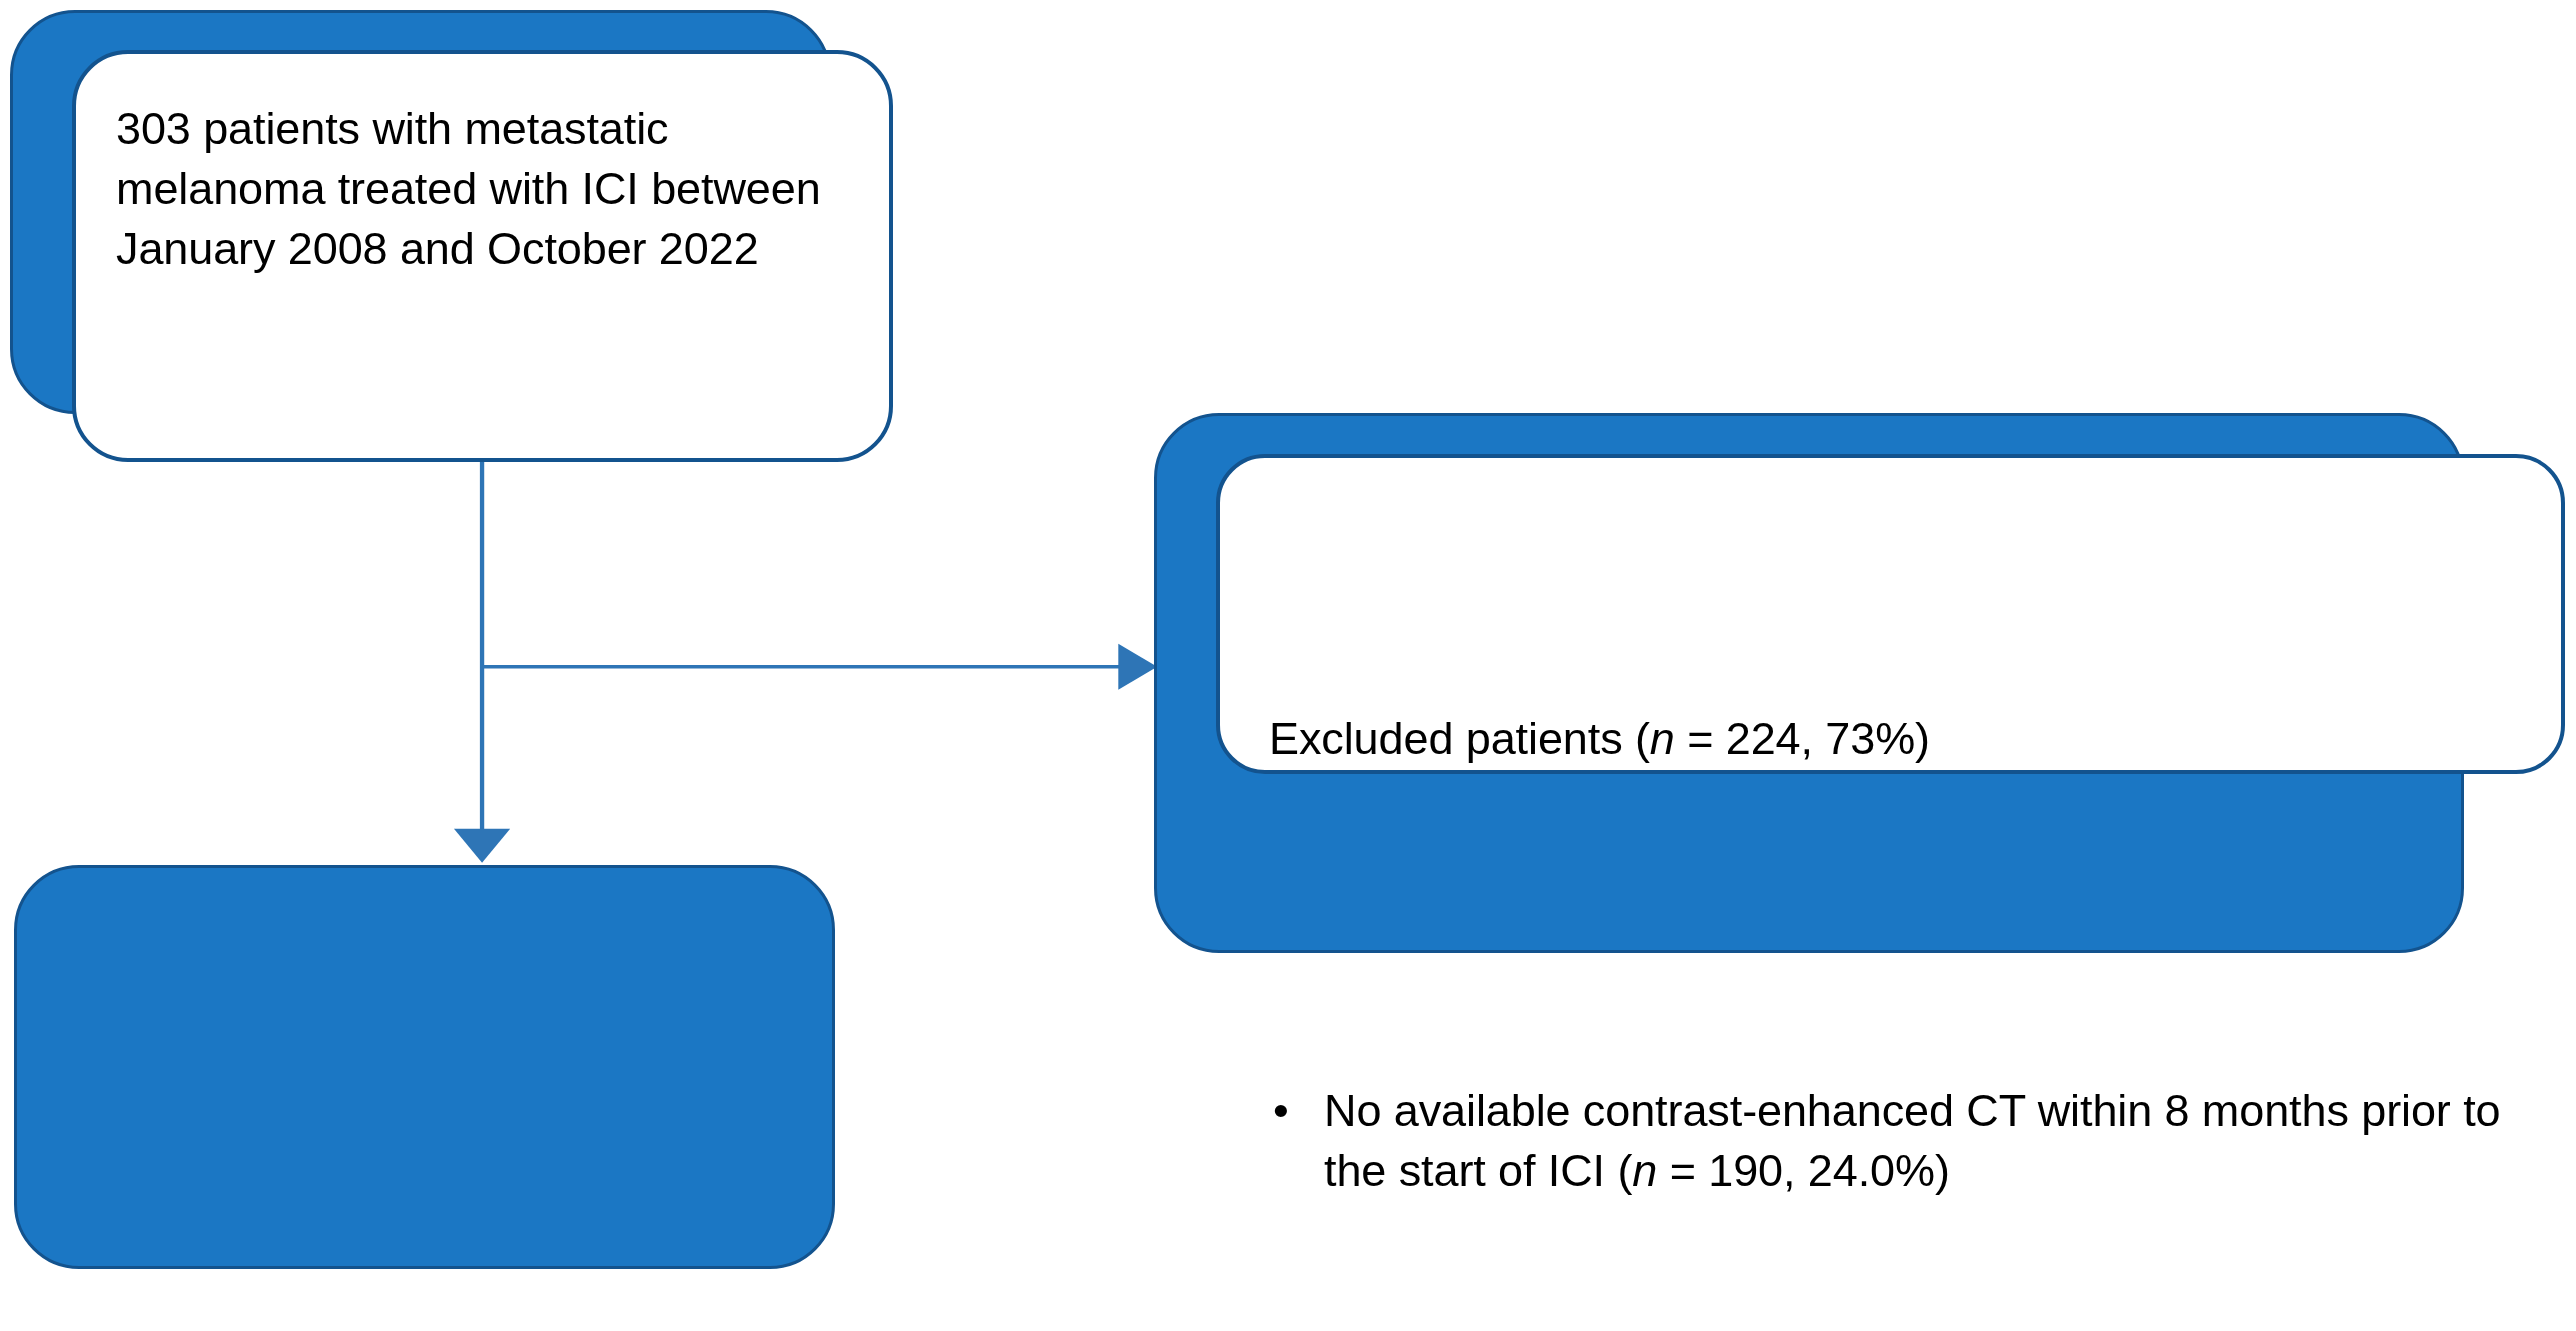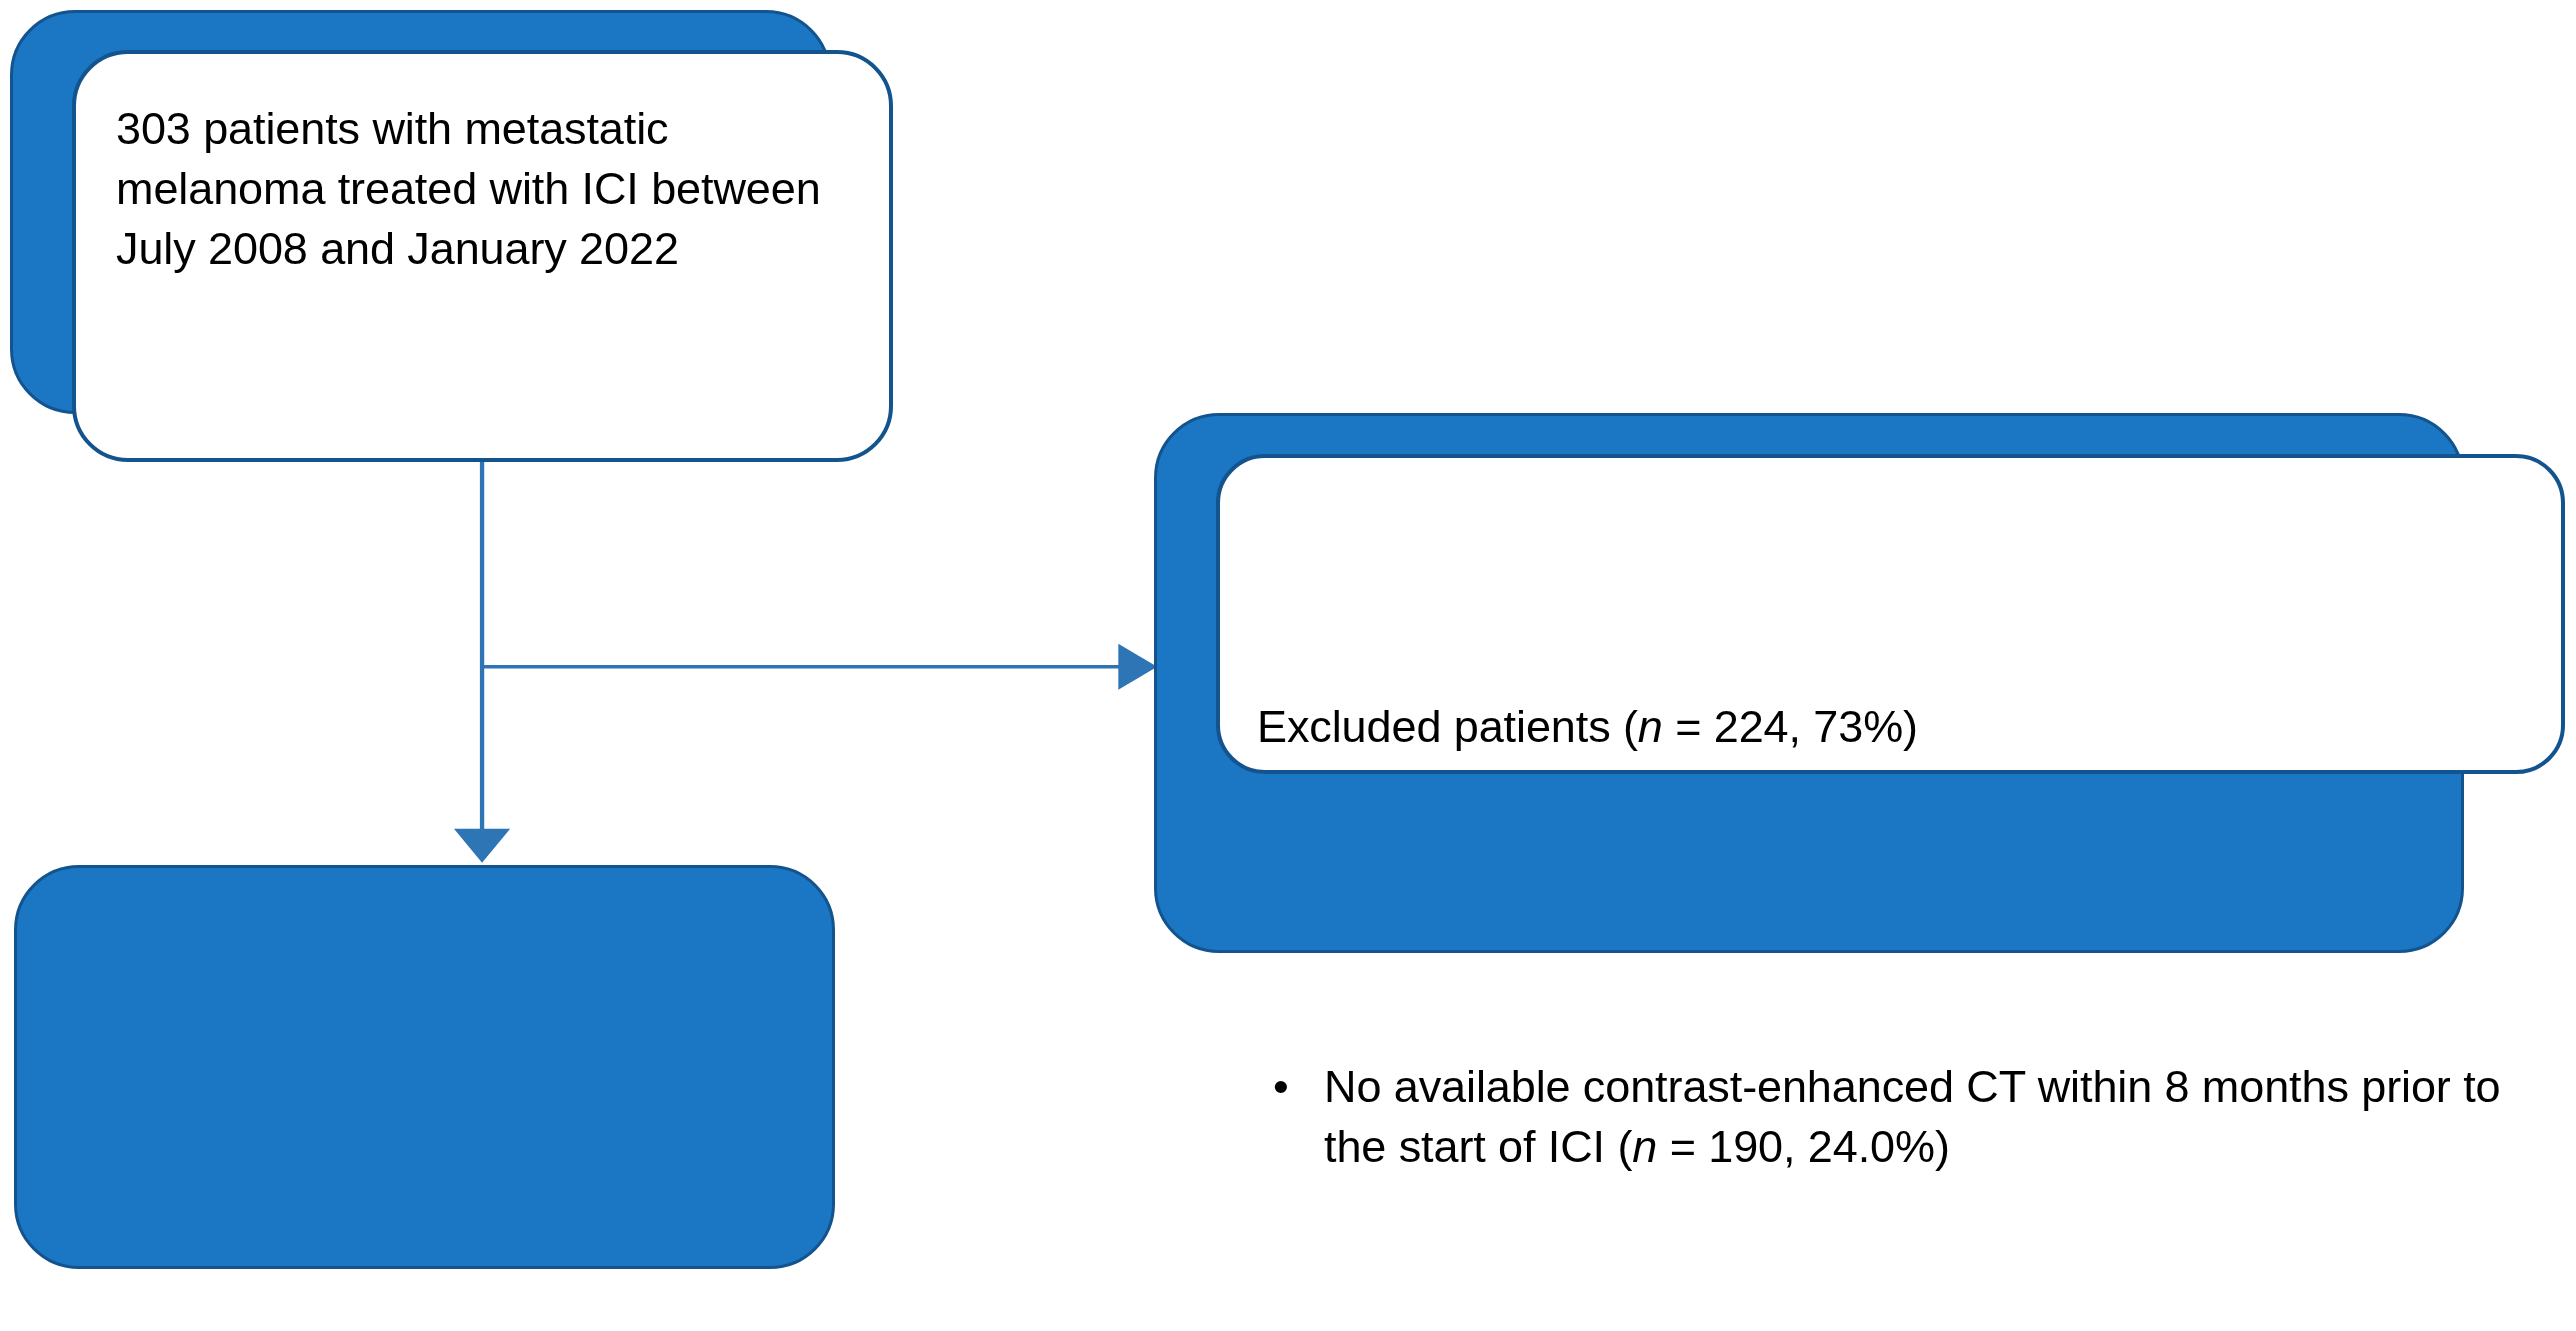--- a/index.html
+++ b/index.html
@@ -45,21 +45,21 @@
     position: absolute;
     color: #000000;
     font-size: 45px;
     line-height: 60px;
     letter-spacing: -0.1px;
     white-space: pre-wrap;
   }
 
   
   .excl-head {
-    margin: 0;
+    margin: 12px;
     padding: 0;
   }
   .excl-list {
     margin: 0;
     padding: 0;
     list-style: none;
   }
   .excl-list li {
     position: relative;
     padding-left: 67px;
@@ -106,21 +106,21 @@
     <g>
       <line x1="669" y1="925" x2="1560" y2="925" stroke="#2E75B6" stroke-width="5"></line>
       <polygon points="1552,893 1552,957 1606,925" fill="#2E75B6"></polygon>
     </g>
   </svg>
 
   <div class="node" style="left:10px; top:10px; width:821px; height:404px;">
     <div class="node-shadow"></div>
   </div>
   <div class="node-card" style="left:72px; top:50px; width:821px; height:412px;">
-    <div class="node-text" style="left:40px; top:45px; width:728px;">303 patients with metastatic melanoma treated with ICI between July 2008 and January 2022</div>
+    <div class="node-text" style="left:40px; top:45px; width:728px;">303 patients with metastatic melanoma treated with ICI between January 2008 and October 2022</div>
   </div>
 
   <div class="node" style="left:1154px; top:413px; width:1310px; height:540px;">
     <div class="node-shadow"></div>
   </div>
   <div class="node-card" style="left:1216px; top:454px; width:1349px; height:320px; border-radius:49px;">
     <div class="node-text" style="left:37px; top:59px; width:1290px;">
 
       <p class="excl-head"><span>Excluded patients (</span><em class="nvar">n</em><span> = 224, 73%)</span></p>
 

